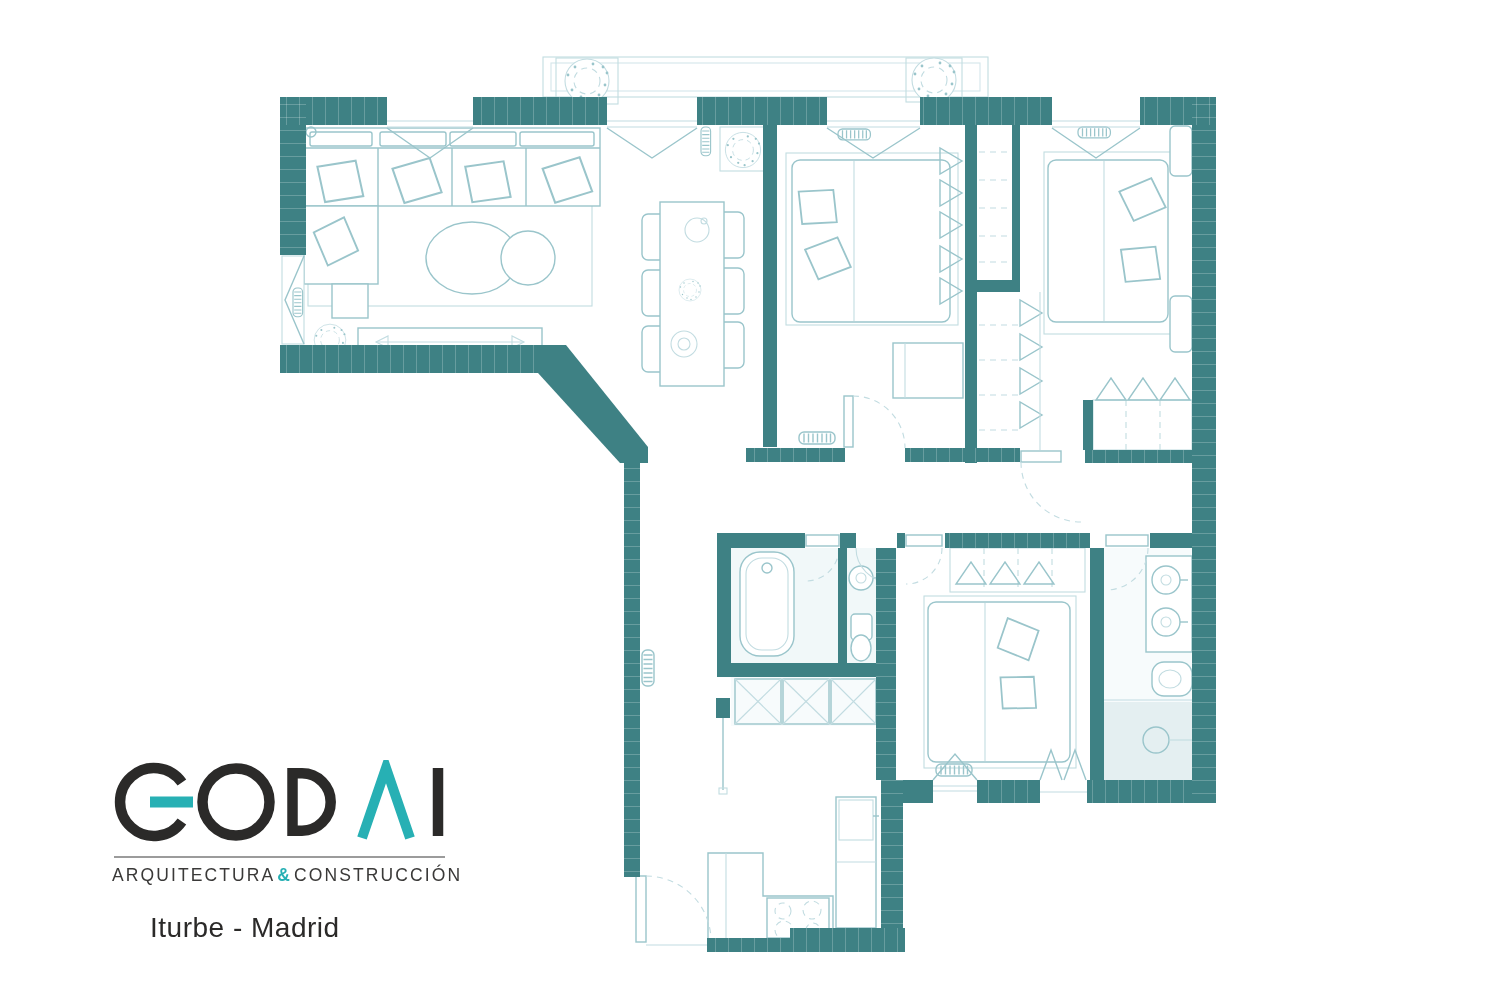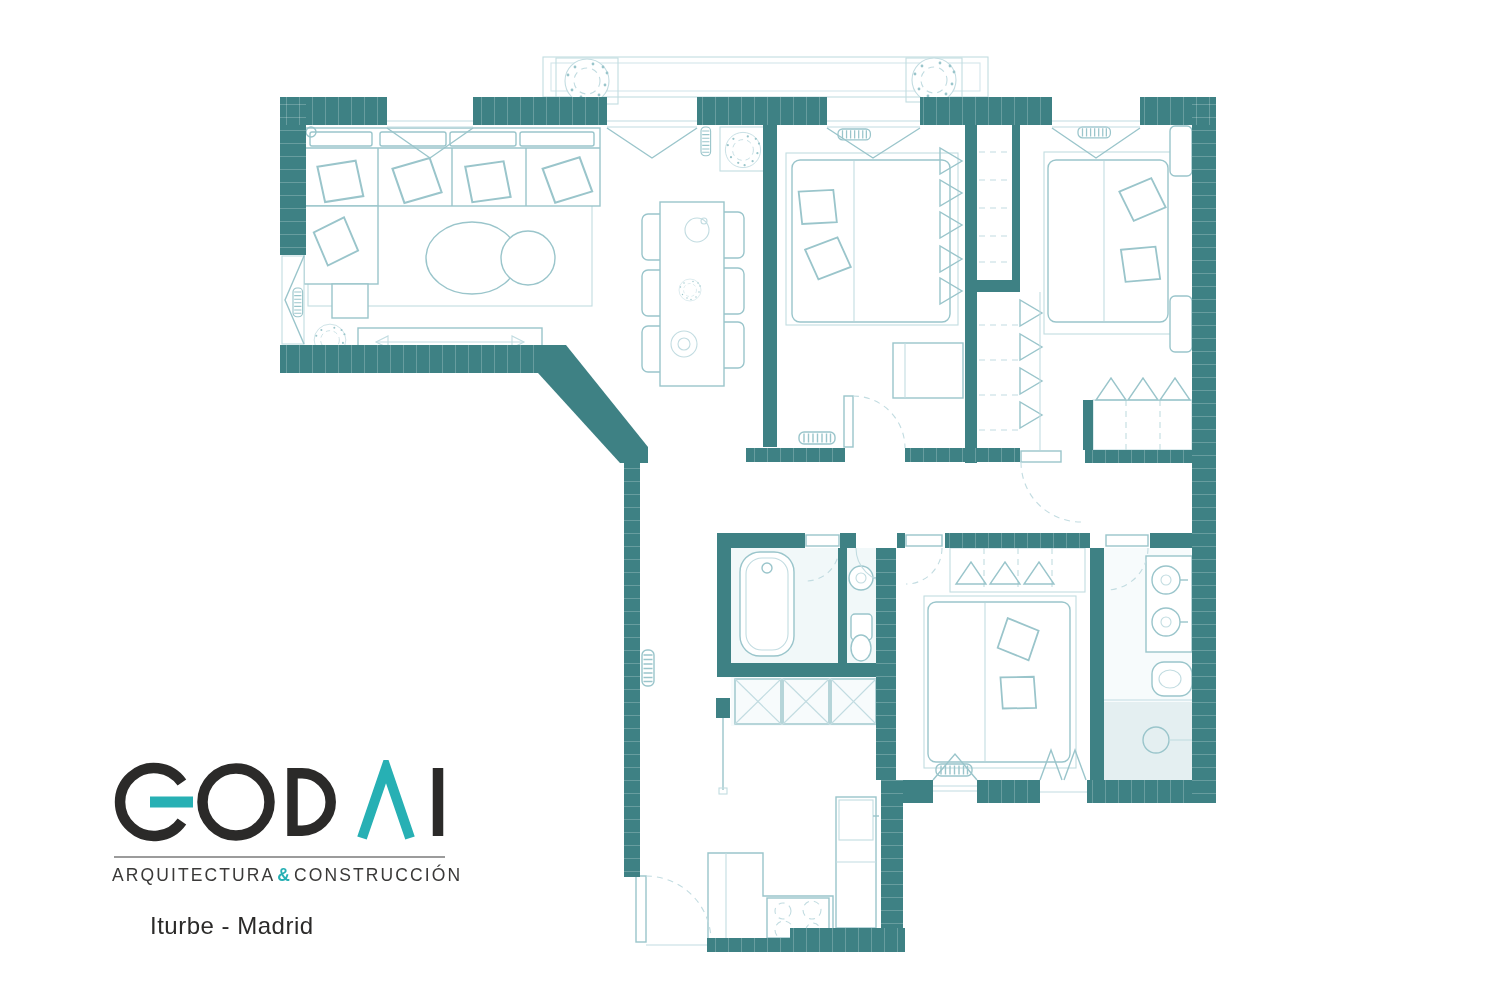--- a/index.html
+++ b/index.html
@@ -17,21 +17,21 @@
   .tint{fill:var(--floor,#f1f8f9);}
   .tintl{fill:var(--floor-lighter,#f7fbfc);}
   .tintd{fill:var(--floor-dark,#e4eff1);}
   
   #logo{position:absolute;left:112px;top:760px;width:360px;}
   #wordmark{display:block;}
   #logo-rule{width:331px;height:0;border-top:2.5px solid var(--rule,#9b9b9b);margin:8px 0 7px 2px;}
   #tagline{width:334px;display:flex;justify-content:space-between;align-items:baseline;
            font-size:17.5px;letter-spacing:2.1px;color:#3a3938;font-weight:400;white-space:nowrap;}
   #tagline .amp{color:var(--accent,#27b0b4);font-weight:700;margin:0 2px;}
-  #project{margin:26px 0 0 38px;font-size:24px;letter-spacing:.5px;color:var(--ink,#2b2a29);font-weight:400;}
+  #project{margin:26px 0 0 38px;font-size:28px;letter-spacing:.5px;color:var(--ink,#2b2a29);font-weight:400;}
   .sr{position:absolute;width:1px;height:1px;overflow:hidden;clip:rect(0 0 0 0);white-space:nowrap;}
   .gstroke{stroke:var(--ink,#2b2a29);stroke-width:10.5;fill:none;}
   .gaccent{stroke:var(--accent,#27b0b4);fill:none;}
 </style>
 </head>
 <body>
 
 <div id="page">
 
 <svg id="plan" viewBox="0 0 1500 1000" xmlns="http://www.w3.org/2000/svg">

